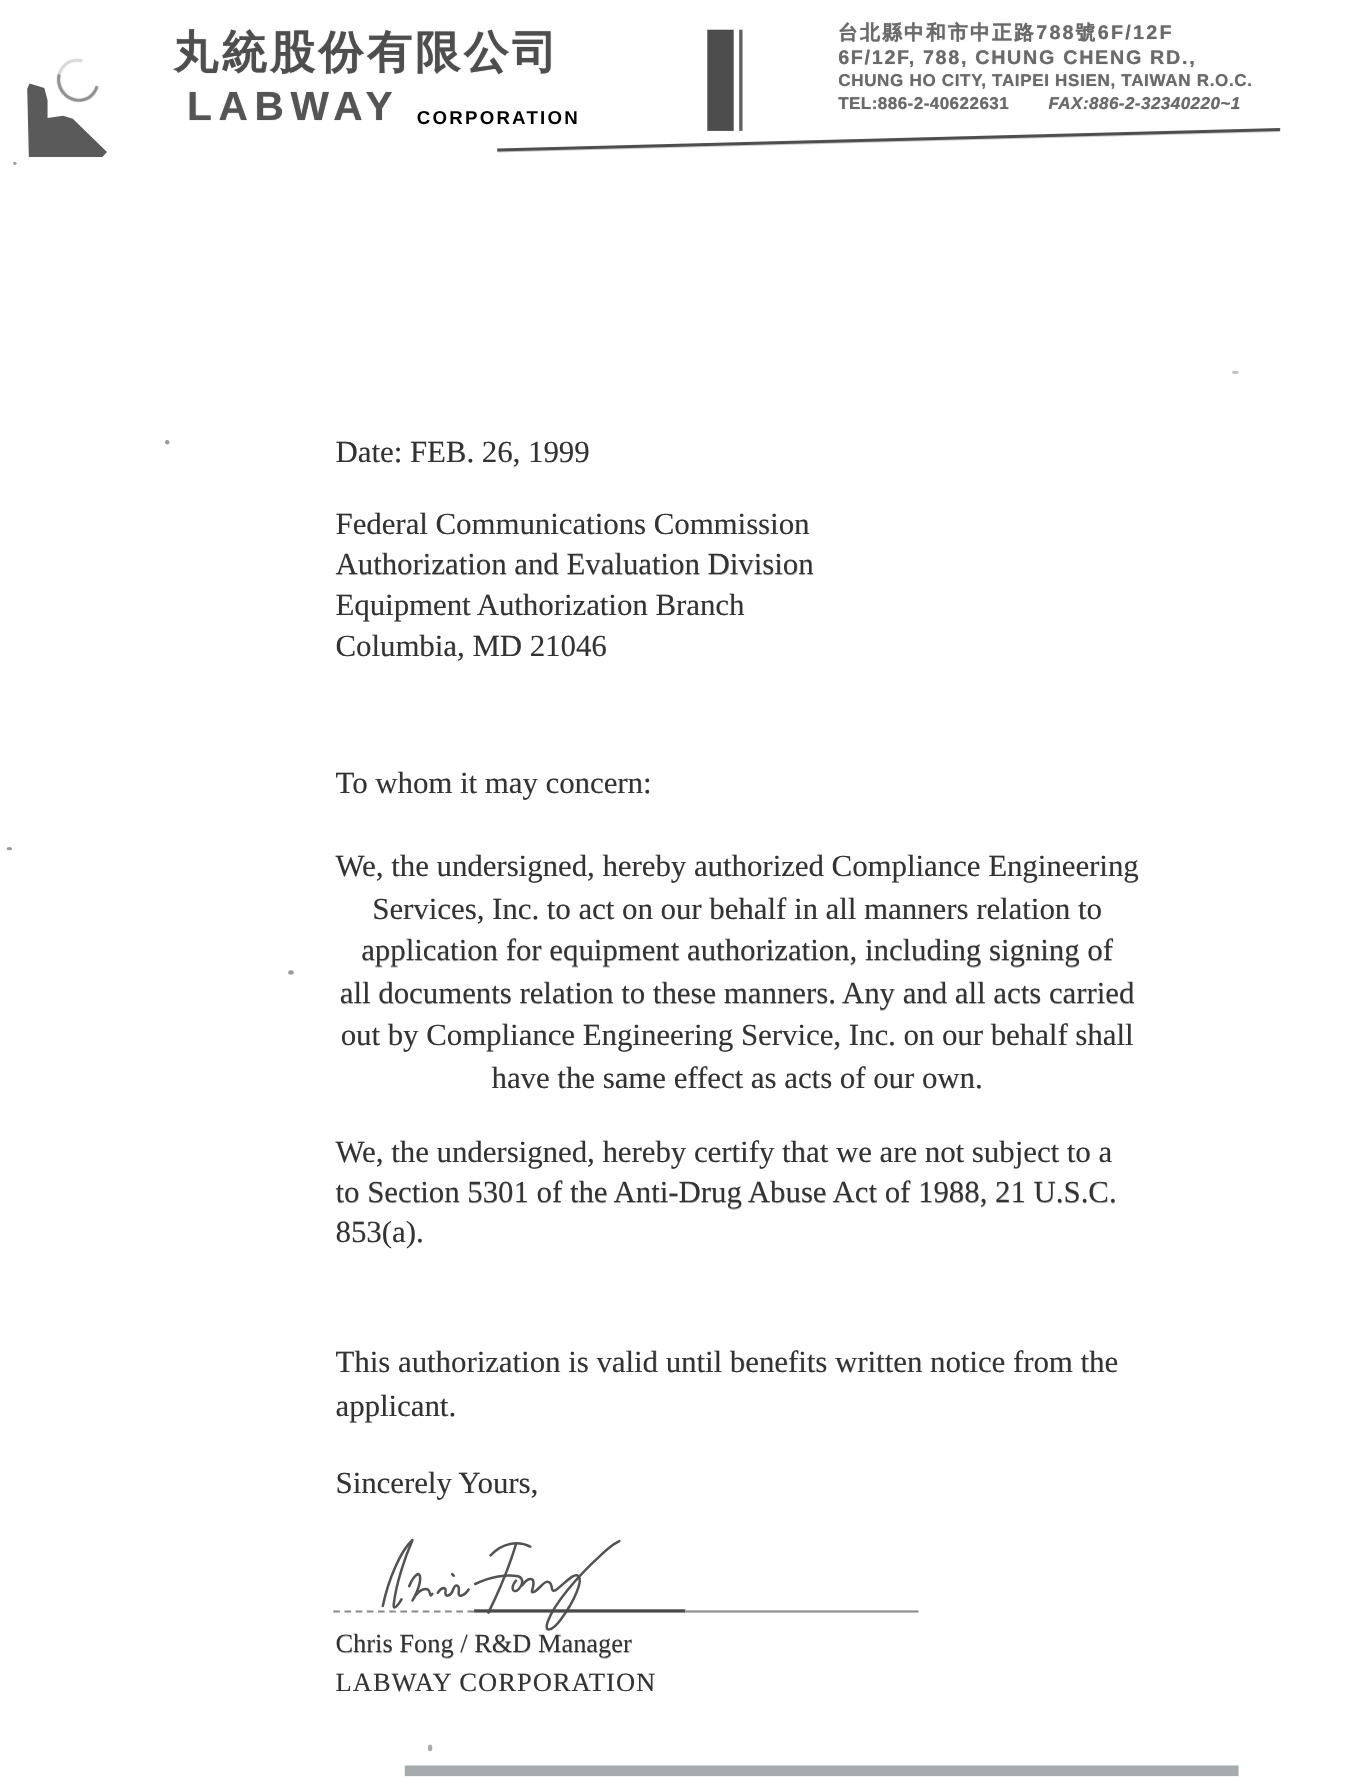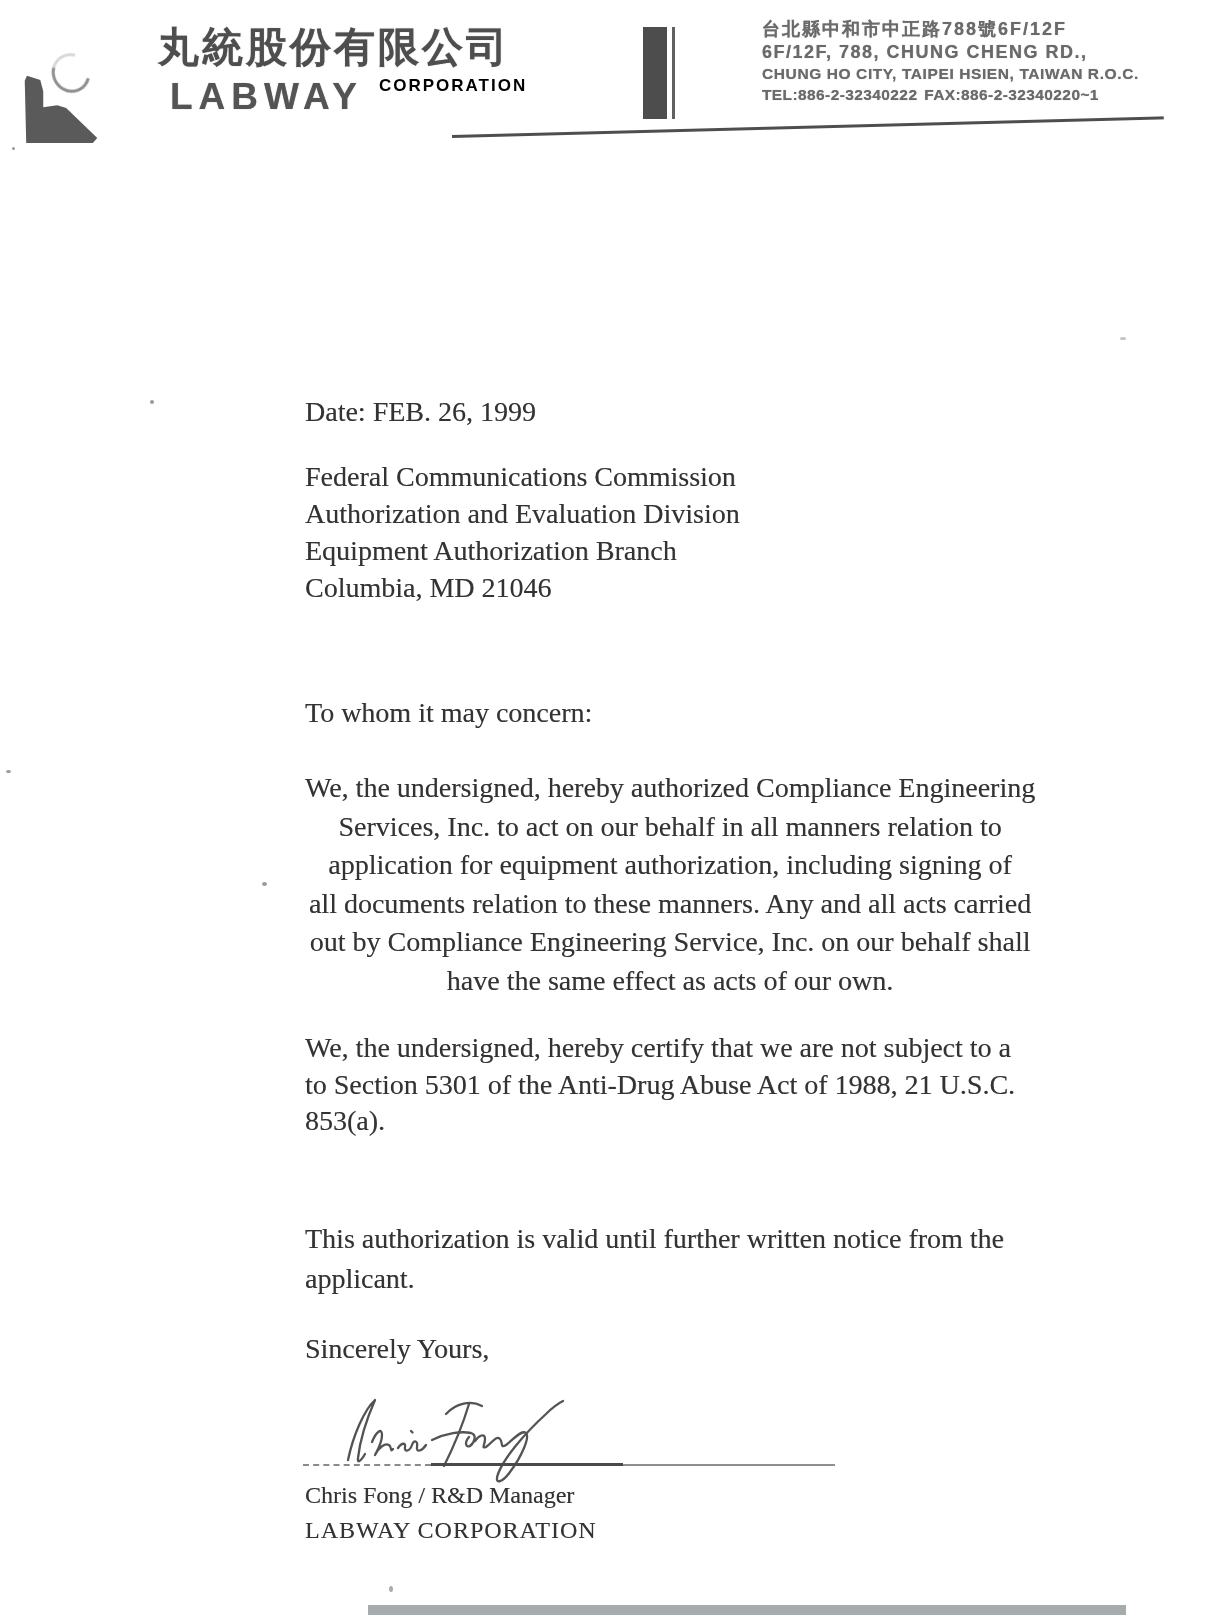--- a/index.html
+++ b/index.html
@@ -25,37 +25,37 @@
     filter: blur(0.5px);
   }
   .company-zh {
     left:158px; top:20px;
     font-family:"Liberation Sans", sans-serif;
     font-size:41px; font-weight:bold; letter-spacing:3px;
     color:#4e4e4e; white-space:nowrap;
     text-shadow:0 0 1px rgba(78,78,78,0.6);
   }
   .company-en-row {
-    left:170px; top:76px; display:flex; align-items:flex-start; gap:16px;
+    left:170px; top:76px; display:flex; align-items:flex-end; gap:16px;
     font-family:"Liberation Sans", sans-serif; color:#545454; white-space:nowrap;
   }
   .company-en { font-size:37px; font-weight:bold; letter-spacing:6px; text-shadow:0 0 1px rgba(84,84,84,0.6); }
   .company-suffix { font-size:17px; letter-spacing:2px; font-weight:bold; color:#000000; }
   .divider-bar { left:643px; top:27px; width:24px; height:92px; background:#4d4d4d; filter:blur(0.4px); }
   .divider-line { left:672px; top:27px; width:3px; height:92px; background:#606060; filter:blur(0.3px); }
   .addr-block {
     left:762px; top:18px; width:420px;
     font-family:"Liberation Sans", sans-serif; color:#6a6a6a; white-space:nowrap;
     text-shadow:0 0 0.8px rgba(106,106,106,0.8);
   }
   .addr-l1 { font-size:18px; letter-spacing:2px; line-height:23px; font-weight:bold; }
   .addr-l2 { font-size:18px; letter-spacing:1.5px; line-height:22px; font-weight:bold; }
   .addr-l3 { font-size:15.5px; letter-spacing:0.6px; line-height:21px; font-weight:bold; }
   .addr-l4 { font-size:15.5px; letter-spacing:0.4px; line-height:22px; font-weight:bold; }
-  .addr-l4 .fax { margin-left:2px; }
+  .addr-l4 .fax { margin-left:31px;font-style:italic; }
   .header-rule {
     left:452px; top:135px; width:712px; height:3px; background:#4e4e4e;
     transform:rotate(-1.5deg); transform-origin:left center; filter:blur(0.4px);
   }
 
   
   .body-text { font-size:28px; white-space:nowrap; color:#333333;
                text-shadow:0.3px 0.3px 0.5px rgba(60,60,60,0.45); }
   .date-line   { left:305px; top:396px; }
   .recipients  { left:305px; top:458px; line-height:37px; }
@@ -99,21 +99,21 @@
   </div>
 
   <div class="abs divider-bar"></div>
   <div class="abs divider-line"></div>
 
   <div class="abs addr-block">
     <div class="addr-l1">台北縣中和市中正路788號6F/12F</div>
     <div class="addr-l2">6F/12F, 788, CHUNG CHENG RD.,</div>
     <div class="addr-l3">CHUNG HO CITY, TAIPEI HSIEN, TAIWAN R.O.C.</div>
     <div class="addr-l4">
-      <span class="tel">TEL:886-2-32340222</span>
+      <span class="tel">TEL:886-2-40622631</span>
       <span class="fax">FAX:886-2-32340220~1</span>
     </div>
   </div>
 
   <div class="abs header-rule"></div>
 
   <div class="abs body-text date-line">Date: FEB. 26, 1999</div>
 
   <div class="abs body-text recipients">
       <div>Federal Communications Commission</div>
@@ -133,21 +133,21 @@
       <div>have the same effect as acts of our own.</div>
     </div>
 
   <div class="abs body-text para-2">
       <div>We, the undersigned, hereby certify that we are not subject to a</div>
       <div>to Section 5301 of the Anti-Drug Abuse Act of 1988, 21 U.S.C.</div>
       <div>853(a).</div>
     </div>
 
   <div class="abs body-text para-3">
-      <div>This authorization is valid until further written notice from the</div>
+      <div>This authorization is valid until benefits written notice from the</div>
       <div>applicant.</div>
     </div>
 
   <div class="abs body-text closing">Sincerely Yours,</div>
 
   <svg class="abs signature-svg" viewBox="0 0 300 100" fill="none" aria-label="Chris Fong">
     <g stroke="#3c3c3c" stroke-width="2.3" stroke-linecap="round" stroke-linejoin="round" opacity="0.88">
 
       <path d="M 50 72 C 55 48 66 22 77 12 C 70 28 62 52 60 70 C 59 76 63 73 67 66"></path>
 

